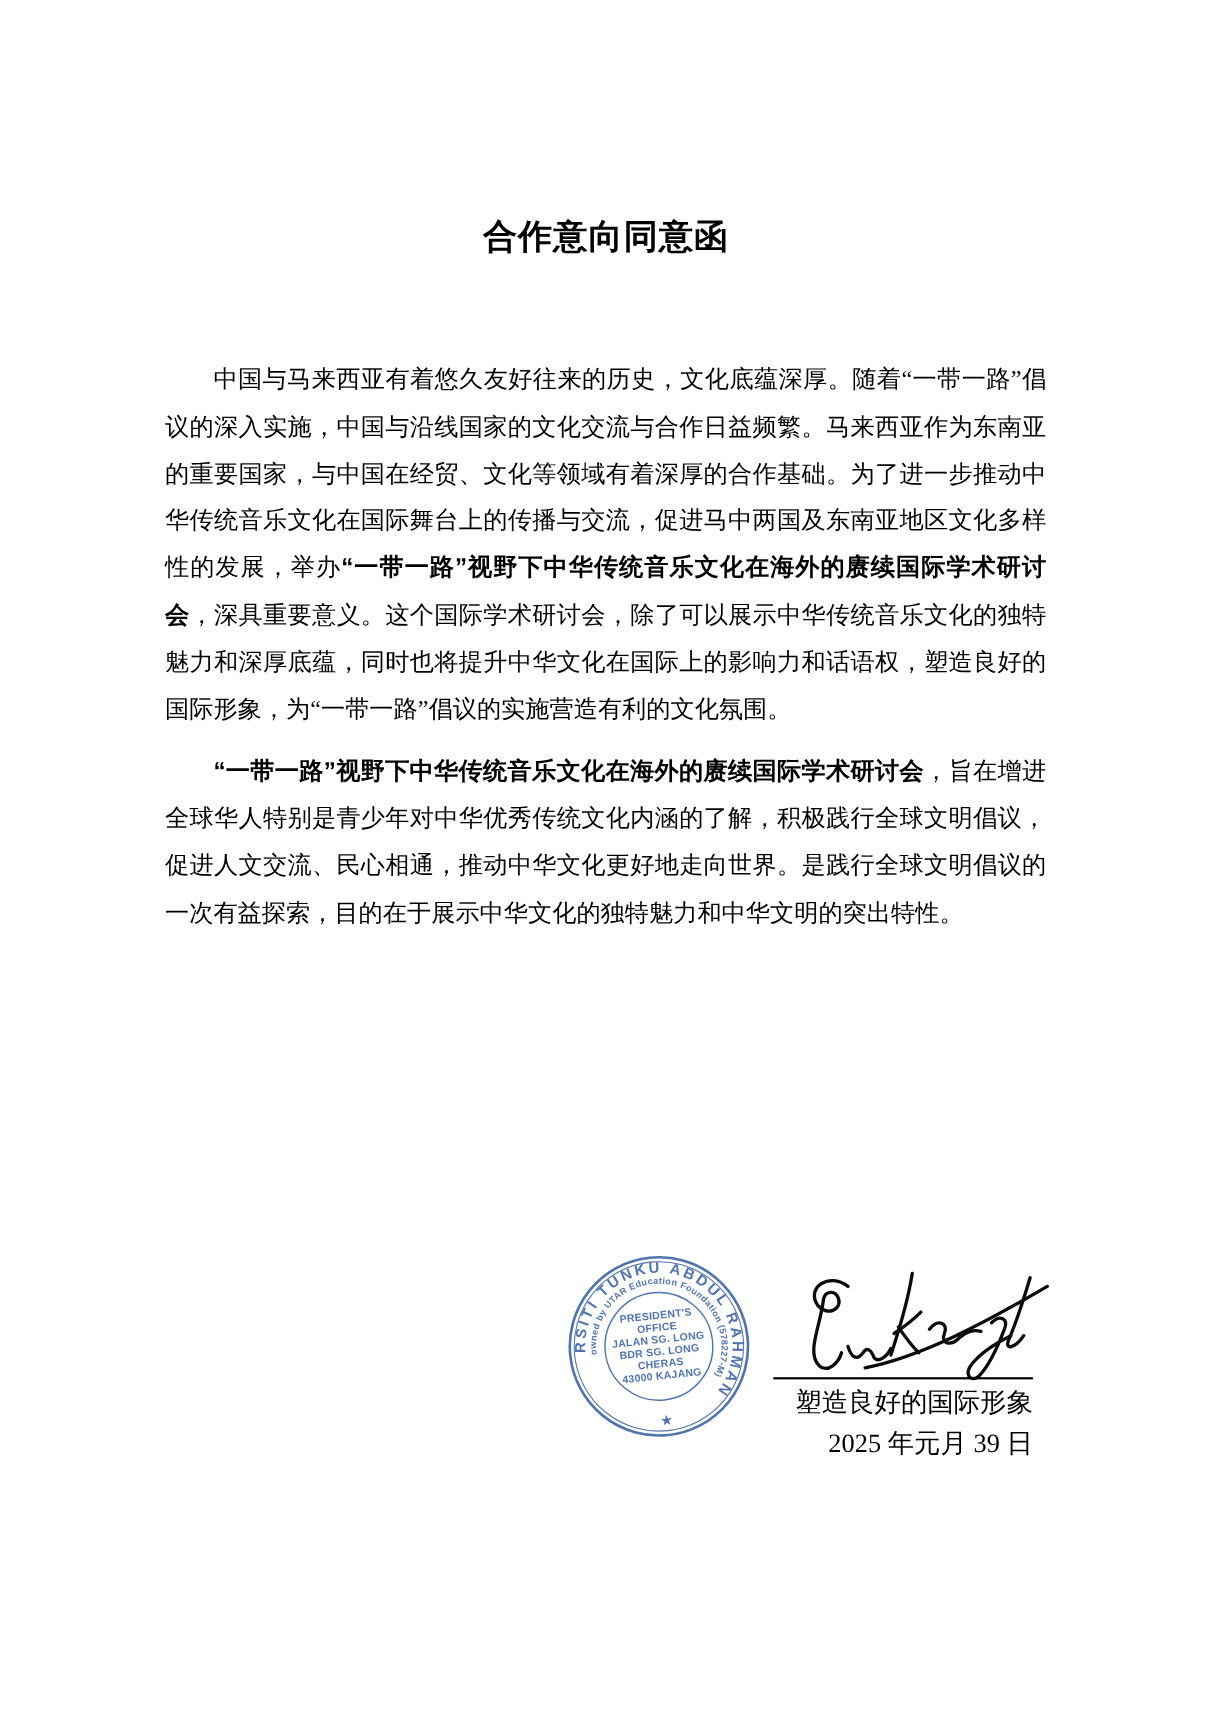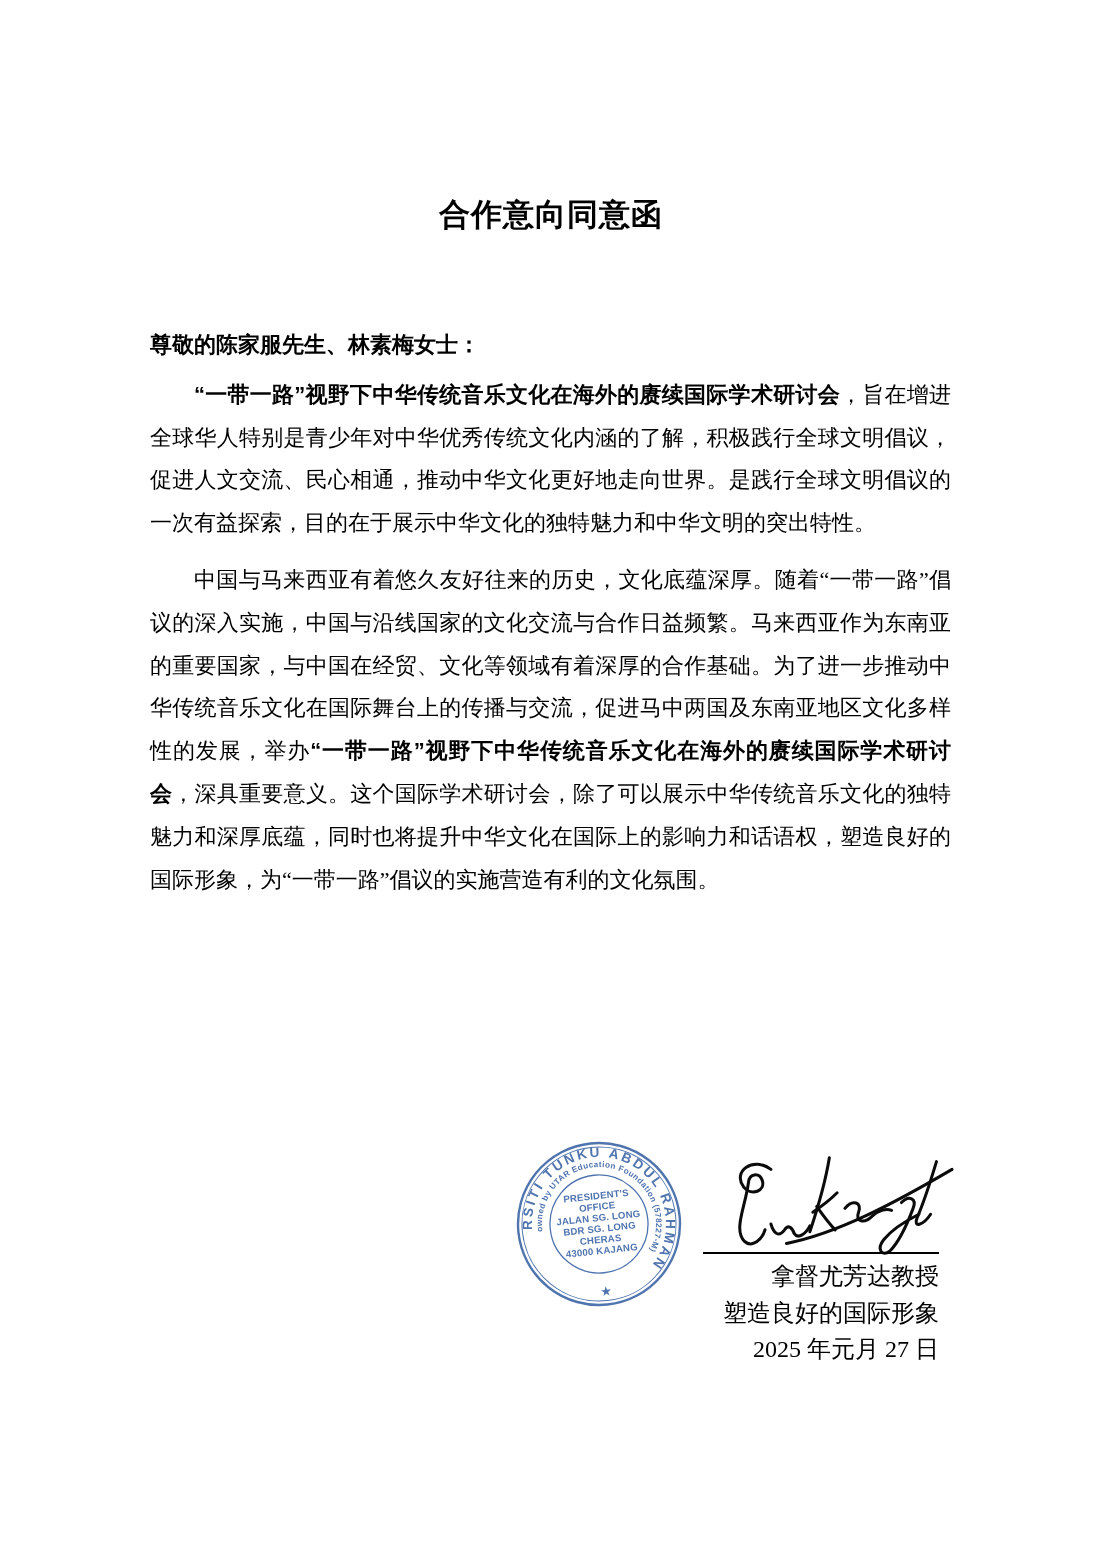--- a/index.html
+++ b/index.html
@@ -110,23 +110,22 @@
   }
 </style>
 </head>
 <body>
 
 <div class="page">
 
   <h1 class="title">合作意向同意函</h1>
 
   <div class="body-text">
-    <p class="salutation">尊敬的陈家服先生、林素梅女士：</p>
+    <p class="para"><span>中国与马来西亚有着悠久友好往来的历史，文化底蕴深厚。随着“一带一路”倡议的深入实施，中国与沿线国家的文化交流与合作日益频繁。马来西亚作为东南亚的重要国家，与中国在经贸、文化等领域有着深厚的合作基础。为了进一步推动中华传统音乐文化在国际舞台上的传播与交流，促进马中两国及东南亚地区文化多样性的发展，举办</span><span class="b">“一带一路”视野下中华传统音乐文化在海外的赓续国际学术研讨会</span><span>，深具重要意义。这个国际学术研讨会，除了可以展示中华传统音乐文化的独特魅力和深厚底蕴，同时也将提升中华文化在国际上的影响力和话语权，塑造良好的国际形象，为“一带一路”倡议的实施营造有利的文化氛围。</span></p>
     <p class="para"><span class="b">“一带一路”视野下中华传统音乐文化在海外的赓续国际学术研讨会</span><span>，旨在增进全球华人特别是青少年对中华优秀传统文化内涵的了解，积极践行全球文明倡议，促进人文交流、民心相通，推动中华文化更好地走向世界。是践行全球文明倡议的一次有益探索，目的在于展示中华文化的独特魅力和中华文明的突出特性。</span></p>
-    <p class="para"><span>中国与马来西亚有着悠久友好往来的历史，文化底蕴深厚。随着“一带一路”倡议的深入实施，中国与沿线国家的文化交流与合作日益频繁。马来西亚作为东南亚的重要国家，与中国在经贸、文化等领域有着深厚的合作基础。为了进一步推动中华传统音乐文化在国际舞台上的传播与交流，促进马中两国及东南亚地区文化多样性的发展，举办</span><span class="b">“一带一路”视野下中华传统音乐文化在海外的赓续国际学术研讨会</span><span>，深具重要意义。这个国际学术研讨会，除了可以展示中华传统音乐文化的独特魅力和深厚底蕴，同时也将提升中华文化在国际上的影响力和话语权，塑造良好的国际形象，为“一带一路”倡议的实施营造有利的文化氛围。</span></p>
   </div>
 
   <div class="stamp">
     <svg viewBox="0 0 170 170" width="170" height="170">
       <defs>
         <path id="outerTextPath" d="M 18 85 A 67 67 0 1 1 152 85 A 67 67 0 1 1 18 85"></path>
         <path id="innerTextPath" d="M 28 85 A 57 57 0 1 1 142 85 A 57 57 0 1 1 28 85"></path>
       </defs>
       <circle cx="85" cy="85" r="81" stroke-width="2.4"></circle>
       <circle cx="85" cy="85" r="77" stroke-width="1"></circle>
@@ -154,18 +153,17 @@
     <path d="M 120 46 C 110 56 101 62 95 66 M 99 60 C 106 70 112 78 118 84"></path>
     <path d="M 128 62 C 136 52 146 56 142 66 C 138 76 148 78 156 70 C 162 64 170 62 176 64"></path>
     <path d="M 186 56 C 194 48 202 52 198 62 C 192 78 184 96 174 106 C 166 112 160 104 168 94 C 176 84 192 74 204 68"></path>
     <path d="M 68 98 C 120 88 180 56 238 22"></path>
     <path d="M 222 14 C 216 34 208 58 202 72 C 198 82 208 80 216 68"></path>
   </svg>
 
   <div class="sig-line"></div>
 
   <div class="sig-block">
-    <div>拿督尤芳达教授</div>
     <div>塑造良好的国际形象</div>
-    <div>2025 年元月 27 日</div>
+    <div>2025 年元月 39 日</div>
   </div>
 
 </div>
 
 </body></html>

